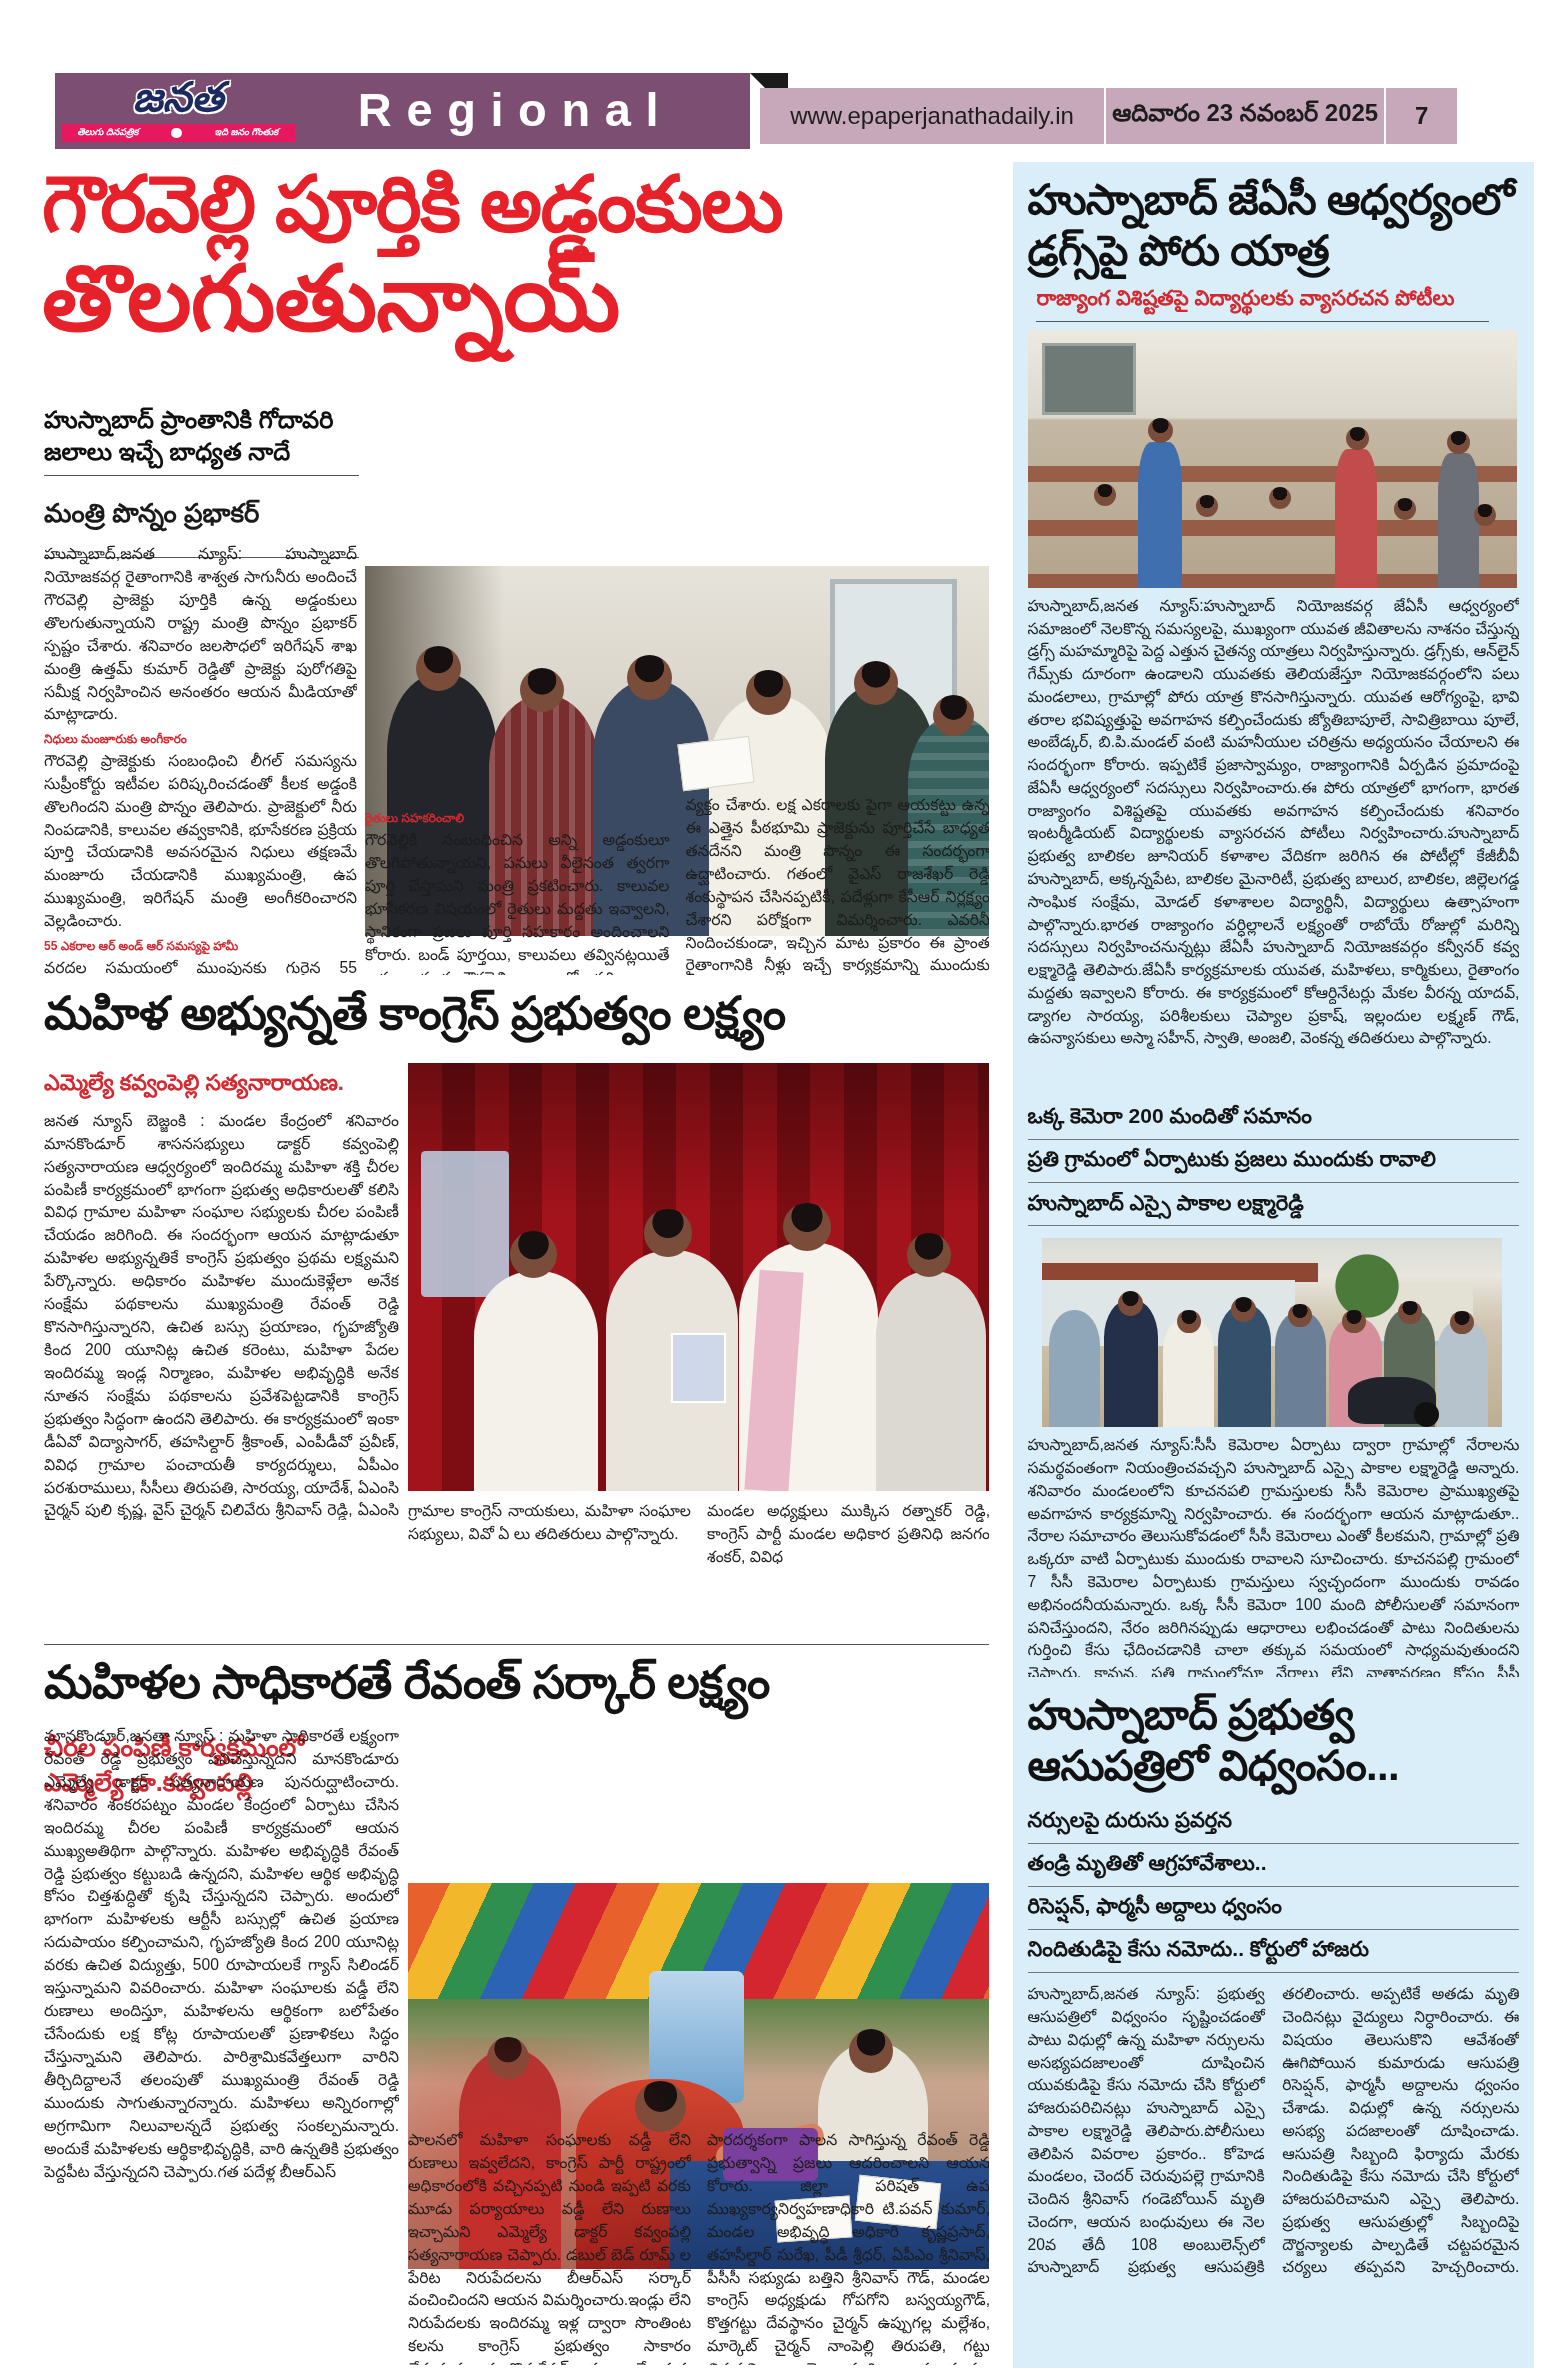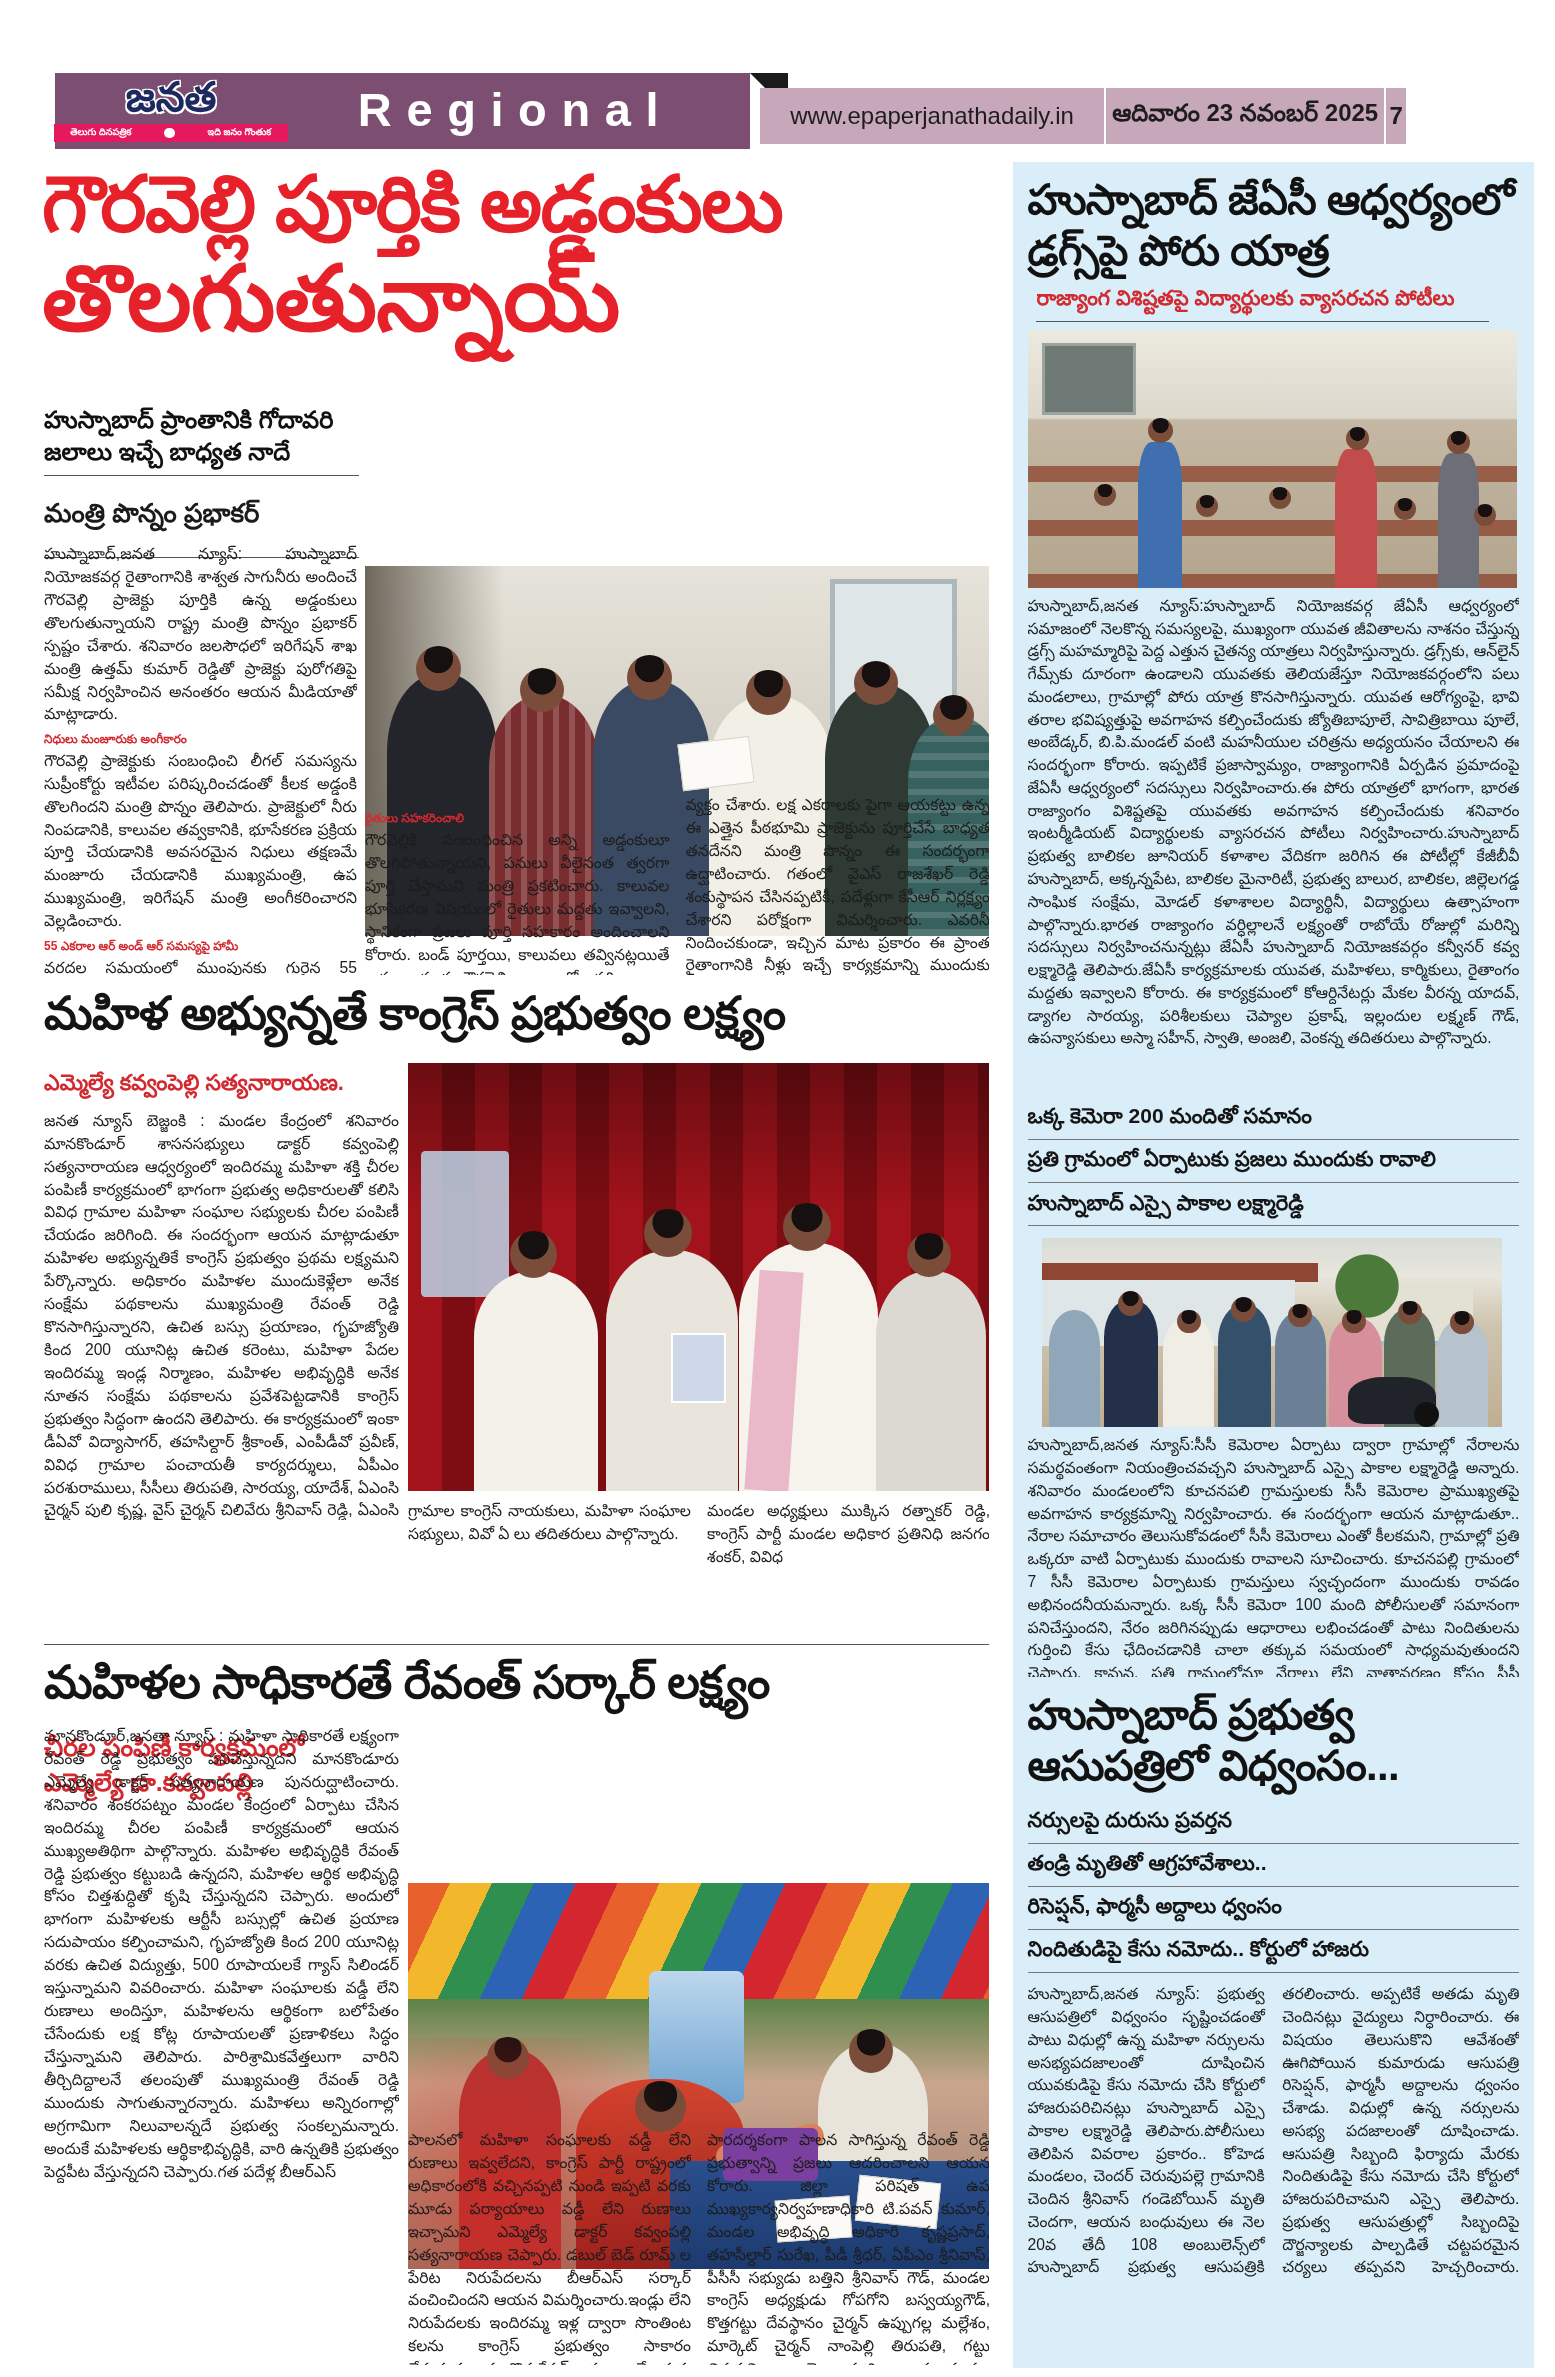--- a/index.html
+++ b/index.html
@@ -1,30 +1,30 @@
 <!DOCTYPE html>
 <html style="font-size:11.7px"><head>
 <meta charset="utf-8">
 <style>
   html,body{margin:0;padding:0;background:#ffffff;}
   #page{position:relative;width:1556px;height:2377px;background:#ffffff;overflow:hidden;
         font-family:"Liberation Sans","DejaVu Sans",sans-serif;color:#1b1b1b;}
   
   .banner{position:absolute;left:55px;top:73px;width:695px;height:76px;background:#7b4e72;}
-  .logo-wrap{position:absolute;left:6px;top:2.9px;width:220px;height:70px;}
+  .logo-wrap{position:absolute;left:13px;top:2.9px;width:220px;height:70px;font-style:italic;}
   .logo-text{font-size:41px;font-weight:800;color:#1d2a60;text-align:center;
              text-shadow:-1.5px -1.5px 0 #fff,1.5px -1.5px 0 #fff,-1.5px 1.5px 0 #fff,1.5px 1.5px 0 #fff;line-height:1.05;}
   .logo-ribbon{position:absolute;left:-7.3px;bottom:4.4px;width:234px;height:17.6px;background:#e6195e;
                display:flex;align-items:center;justify-content:space-around;color:#fff;font-size:9.5px;font-weight:700;}
   .ribbon-dot{width:10.2px;height:10.2px;border-radius:50%;background:#fff;}
   .section-title{position:absolute;left:241px;top:8.8px;width:439px;text-align:center;color:#fff;
                  font-size:47px;font-weight:700;letter-spacing:14.6px;}
   .fold{position:absolute;left:750px;top:73px;width:0;height:0;
         border-top:38px solid #1b1b1b;border-left:38px solid transparent;}
-  .infobar{position:absolute;left:760px;top:88px;width:646px;height:56px;background:#c7a7ba;
+  .infobar{position:absolute;left:760px;top:88px;width:697px;height:56px;background:#c7a7ba;
            display:flex;align-items:stretch;}
   .infobar .cell{display:flex;align-items:center;justify-content:center;font-size:24px;color:#1d1d1d;}
   .cell-site{flex:0 0 344px;}
   .cell-date{flex:0 0 278px;font-weight:700;}
   .cell-num{flex:1;font-size:41px;font-weight:800;color:#7b4e72;}
   .vdiv{width:2.2px;background:#ffffff;}
   
   .body-txt{font-size:15.7px;line-height:1.46;text-align:justify;color:#1c1c1c;overflow:hidden;}
   .red-inline{color:#d22a30;font-weight:700;font-size:12px;margin:4.4px 0 1.5px 0;}
   

